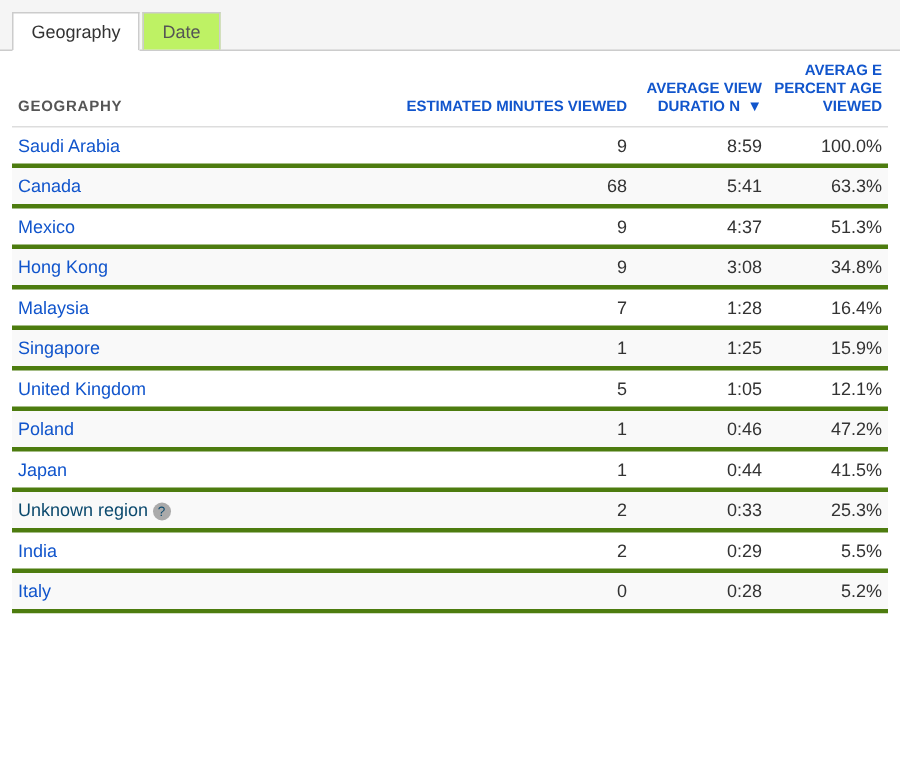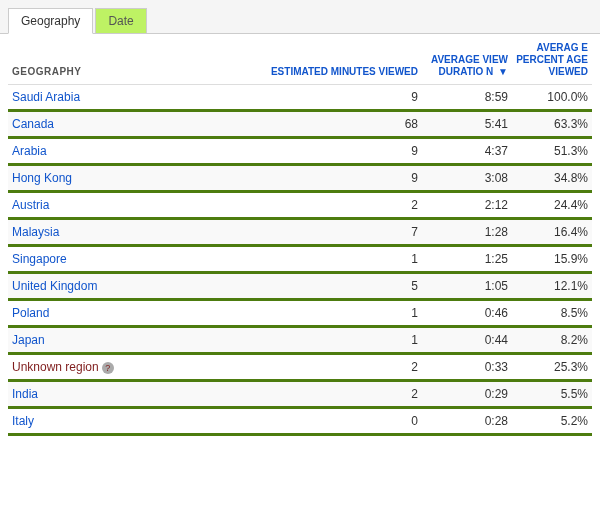--- a/index.html
+++ b/index.html
@@ -88,21 +88,21 @@
       color: #333;
     }
     td.country-col {
       text-align: left;
     }
     td.country-col a {
       color: #1155cc;
       text-decoration: none;
     }
     td.country-col span {
-      color: #7f1d1d;
+      color: #0c4a6e;
     }
 
     .help-icon {
       display: inline-block;
       width: 12px;
       height: 12px;
       border-radius: 50%;
       background: #aaa;
       color: #fff;
       font-size: 9px;
@@ -140,38 +140,32 @@
           <td>8:59</td>
           <td>100.0%</td>
         </tr>
         <tr>
           <td class="country-col"><a href="#">Canada</a></td>
           <td>68</td>
           <td>5:41</td>
           <td>63.3%</td>
         </tr>
         <tr>
-          <td class="country-col"><a href="#">Arabia</a></td>
+          <td class="country-col"><a href="#">Mexico</a></td>
           <td>9</td>
           <td>4:37</td>
           <td>51.3%</td>
         </tr>
         <tr>
           <td class="country-col"><a href="#">Hong Kong</a></td>
           <td>9</td>
           <td>3:08</td>
           <td>34.8%</td>
         </tr>
         <tr>
-          <td class="country-col"><a href="#">Austria</a></td>
-          <td>2</td>
-          <td>2:12</td>
-          <td>24.4%</td>
-        </tr>
-        <tr>
           <td class="country-col"><a href="#">Malaysia</a></td>
           <td>7</td>
           <td>1:28</td>
           <td>16.4%</td>
         </tr>
         <tr>
           <td class="country-col"><a href="#">Singapore</a></td>
           <td>1</td>
           <td>1:25</td>
           <td>15.9%</td>
@@ -179,27 +173,27 @@
         <tr>
           <td class="country-col"><a href="#">United Kingdom</a></td>
           <td>5</td>
           <td>1:05</td>
           <td>12.1%</td>
         </tr>
         <tr>
           <td class="country-col"><a href="#">Poland</a></td>
           <td>1</td>
           <td>0:46</td>
-          <td>8.5%</td>
+          <td>47.2%</td>
         </tr>
         <tr>
           <td class="country-col"><a href="#">Japan</a></td>
           <td>1</td>
           <td>0:44</td>
-          <td>8.2%</td>
+          <td>41.5%</td>
         </tr>
         <tr>
           <td class="country-col"><span>Unknown region</span><span class="help-icon">?</span></td>
           <td>2</td>
           <td>0:33</td>
           <td>25.3%</td>
         </tr>
         <tr>
           <td class="country-col"><a href="#">India</a></td>
           <td>2</td>

